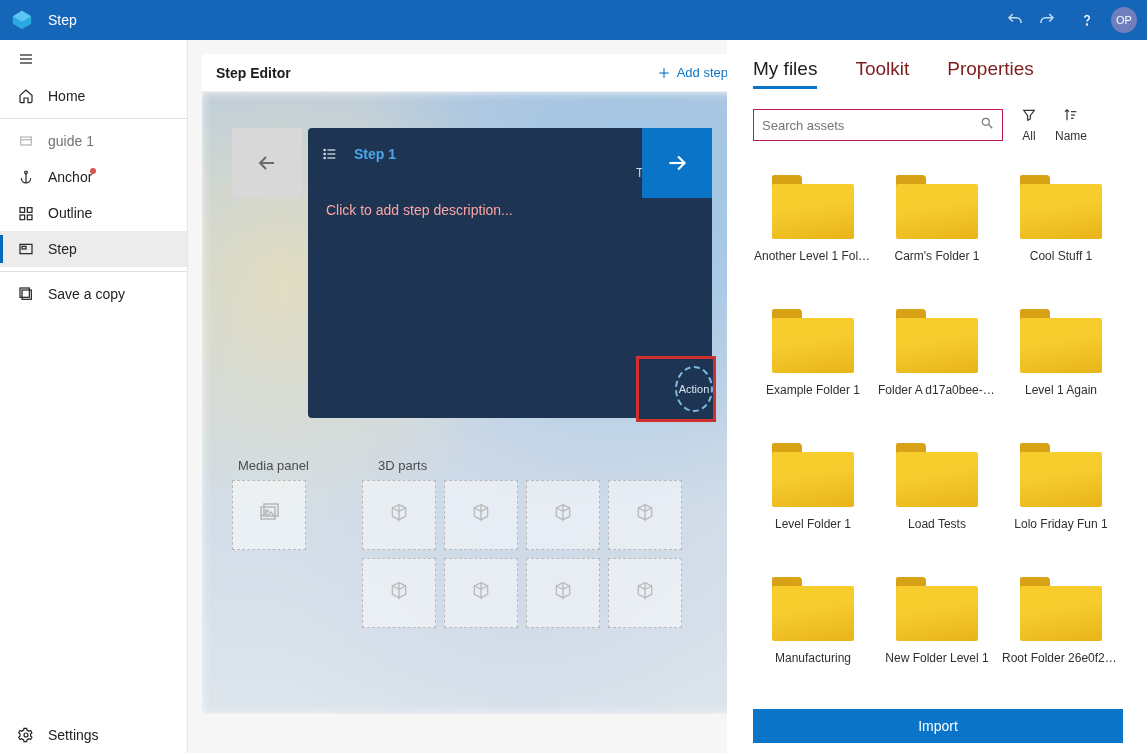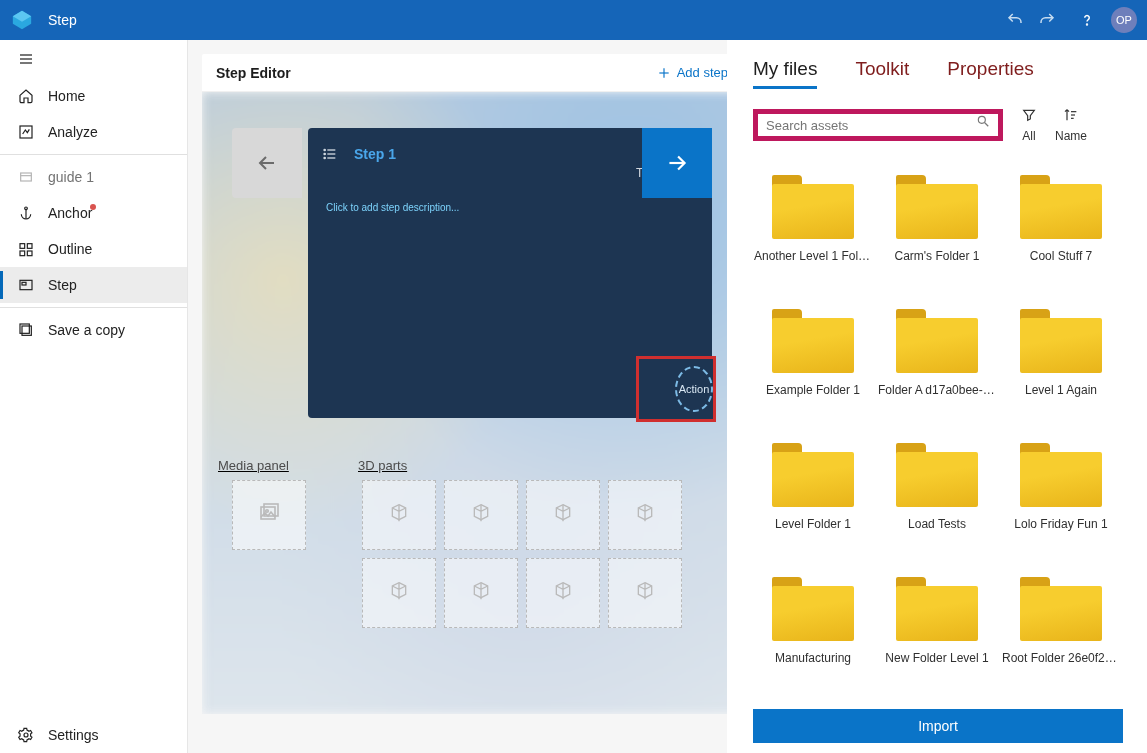--- a/index.html
+++ b/index.html
@@ -44,42 +44,42 @@
     filter: blur(5px);
   }
 
   .card { position:absolute; left:30px; top:36px; width:480px; height:290px; border-radius:6px; overflow:visible; display:flex; }
   .card-prev { width:70px; background:#d8d8d8; display:flex; align-items:center; justify-content:center; border-top-left-radius:4px; border-bottom-left-radius:4px; margin-right:6px; height:70px;}
   .card-main { flex:1; background:#1d3552; border-radius:4px; position:relative; padding:16px 18px; color:#fff; }
   .card-next { position:absolute; right:0; top:0; width:70px; height:70px; background:#0a74c8; display:flex; align-items:center; justify-content:center; cursor:pointer;  }
   .card-listicon { position:absolute; left:14px; top:18px; }
   .step-title { color:#4aa6ea; font-weight:600; font-size:14px; margin-left:28px; margin-top:2px; }
   .task-name { font-size:12px; margin-left:28px; margin-top:4px; color:#d2d8df;text-align:right; }
-  .step-desc { margin-top:22px; font-size:10px; color:#7dd3fc; }
+  .step-desc { margin-top:22px; font-size:14px; color:#fca5a5; }
 
   .action-wrap { position:absolute; right:-4px; bottom:-4px; width:80px; height:66px; border:3px solid #d02f2f; display:flex; align-items:center; justify-content:center; background:#1d3552; }
   .action-circle { width:46px; height:46px; border:2px dashed #7dbbe6; border-radius:50%; display:flex; align-items:center; justify-content:center; font-size:11px; color:#d8e6f2;margin-left:36px; }
 
-  .panel-labels { position:absolute; left:16px; top:366px; display:flex;text-decoration:underline; }
+  .panel-labels { position:absolute; left:36px; top:366px; display:flex; }
   .panel-labels div { font-size:13px; color:#4c4c4c; }
   .panel-label-media { width:140px; }
 
   .media-slot { position:absolute; left:30px; top:388px; width:74px; height:70px; border:1px dashed #b9b9b9; background:rgba(255,255,255,0.55); display:flex; align-items:center; justify-content:center; }
   .parts-grid { position:absolute; left:160px; top:388px; display:grid; grid-template-columns:repeat(4,74px); grid-template-rows:repeat(2,70px); gap:8px; }
   .part-slot { border:1px dashed #b9b9b9; background:rgba(255,255,255,0.5); display:flex; align-items:center; justify-content:center; }
   .slot-icon { color:#bababa; }
 
   
   .right { width:420px; background:#fff; padding: 18px 14px 0 26px; display:flex; flex-direction:column; }
   .tabs { display:flex; gap:38px; }
   .tab { font-size:19px; color:#7f1d1d; padding-bottom:6px; cursor:pointer; }
   .tab.active { color:#202020; border-bottom:3px solid #0a74c8; }
 
   .filter-row { display:flex; align-items:center; margin-top:18px; gap:18px; }
-  .search { flex:0 0 250px; height:32px; border:5px solid #be185d; display:flex; padding:0 8px; }
+  .search { flex:0 0 250px; height:32px; border:1px solid #be185d; display:flex; align-items:center; padding:0 8px; }
   .search input { border:none; outline:none; flex:1; font-size:13px; color:#555; background:transparent; }
   .filter-col { display:flex; flex-direction:column; align-items:center; font-size:12px; color:#333; cursor:pointer; }
   .filter-col .fc-label { margin-top:3px; }
 
   .folder-grid { margin-top:32px; display:grid; grid-template-columns:repeat(3,120px); gap:18px 4px; justify-content:start; flex:1; overflow:auto; padding-bottom:10px; }
   .folder-item { display:flex; flex-direction:column; align-items:center; cursor:pointer; }
   .folder-icon { width:82px; height:64px; position:relative; }
   .folder-tab { position:absolute; left:0; top:0; width:30px; height:12px; background:#d8a216; border-top-left-radius:2px; border-top-right-radius:4px; }
   .folder-body { position:absolute; left:0; top:9px; right:0; bottom:0; background:linear-gradient(170deg,#f7cd2e 40%,#e8b41a); border-radius:2px; }
   .folder-label { margin-top:10px; font-size:12px; color:#303030; text-align:center; max-width:118px; white-space:nowrap; overflow:hidden; text-overflow:ellipsis; }
@@ -130,29 +130,20 @@
         </svg>
     </div>
     <div class="nav-item">
       <span class="icon">
           <svg width="16" height="16" viewBox="0 0 24 24" fill="none" stroke="currentColor" stroke-width="1.8">
             <path d="M3 11l9-8 9 8v9a2 2 0 0 1-2 2h-4v-7h-6v7H5a2 2 0 0 1-2-2z"></path>
           </svg>
         </span>
       <span>Home</span>
     </div>
-    <div class="nav-item">
-      <span class="icon">
-          <svg width="16" height="16" viewBox="0 0 24 24" fill="none" stroke="currentColor" stroke-width="1.8">
-            <rect x="3" y="3" width="18" height="18"></rect>
-            <polyline points="7,15 11,9 14,13 17,8"></polyline>
-          </svg>
-        </span>
-      <span>Analyze</span>
-    </div>
     <div class="nav-sep"></div>
     <div class="nav-item disabled">
       <span class="icon">
           <svg width="16" height="16" viewBox="0 0 24 24" fill="none" stroke="currentColor" stroke-width="1.8">
             <rect x="4" y="6" width="16" height="12"></rect>
             <line x1="4" y1="10" x2="20" y2="10"></line>
           </svg>
         </span>
       <span>guide 1</span>
     </div>
@@ -373,21 +364,21 @@
             <div class="folder-tab"></div>
             <div class="folder-body"></div>
           </div>
           <div class="folder-label">Carm's Folder 1</div>
         </div>
       <div class="folder-item">
           <div class="folder-icon">
             <div class="folder-tab"></div>
             <div class="folder-body"></div>
           </div>
-          <div class="folder-label">Cool Stuff 7</div>
+          <div class="folder-label">Cool Stuff 1</div>
         </div>
       <div class="folder-item">
           <div class="folder-icon">
             <div class="folder-tab"></div>
             <div class="folder-body"></div>
           </div>
           <div class="folder-label">Example Folder 1</div>
         </div>
       <div class="folder-item">
           <div class="folder-icon">

